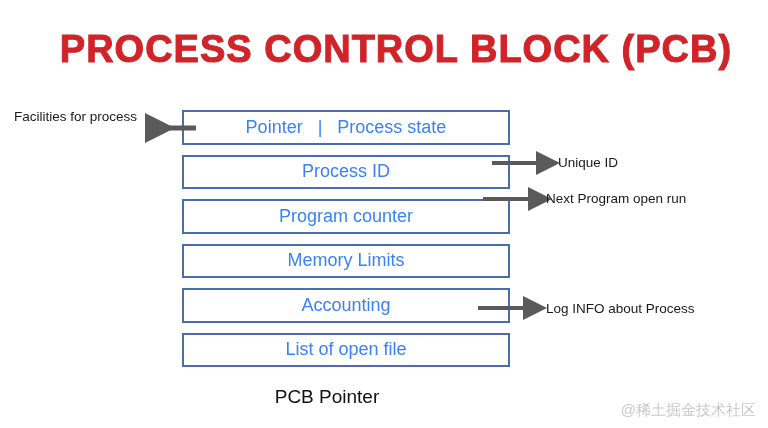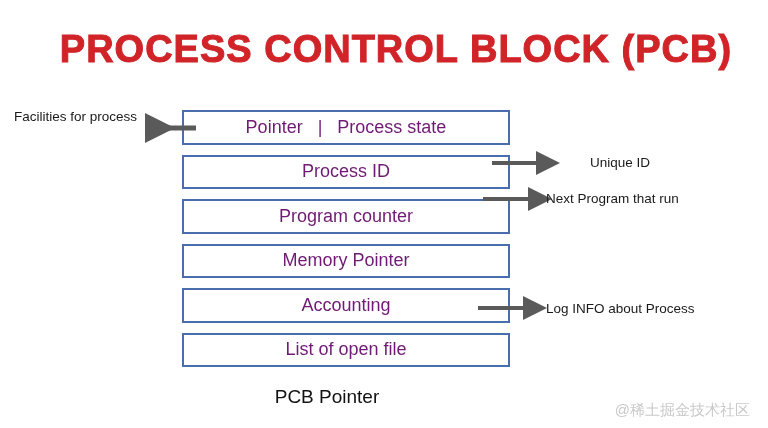--- a/index.html
+++ b/index.html
@@ -40,45 +40,45 @@
   }
   .pcb-row {
     box-sizing: border-box;
     height: 34.5px;
     border: 2px solid var(--border-blue, #4a6dad);
     background: #ffffff;
     display: flex;
     align-items: center;
     justify-content: center;
     font-size: 18px;
-    color: #701a75;
+    color: #3b82f6;
     white-space: pre;
   }
   .ann {
     position: absolute;
     font-size: 13.5px;
     color: #1a1a1a;
     white-space: nowrap;
   }
   .ann-left   { left: 14px;  top: 109px; }
-  .ann-right1 { left: 558px; top: 155px; margin-left: 32px; }
+  .ann-right1 { left: 558px; top: 155px; }
   .ann-right2 { left: 546px; top: 191px; }
   .ann-right3 { left: 546px; top: 301px; }
   .caption {
     position: absolute;
     left: 182px;
     top: 386px;
     width: 290px;
     text-align: center;
     font-size: 19px;
     color: #111111;
   }
   .watermark {
     position: absolute;
-    right: 18px;
+    right: 12px;
     top: 401px;
     font-size: 15px;
     color: var(--watermark-gray, #c9c9c9);
   }
   svg.arrows {
     position: absolute;
     left: 0;
     top: 0;
     pointer-events: none;
   }
@@ -89,21 +89,21 @@
 <body>
 
 <div id="canvas">
 
   <div class="title">PROCESS CONTROL BLOCK (PCB)</div>
 
   <div class="pcb-table">
     <div class="pcb-row">Pointer &nbsp; | &nbsp; Process state</div>
     <div class="pcb-row">Process ID</div>
     <div class="pcb-row">Program counter</div>
-    <div class="pcb-row">Memory Pointer</div>
+    <div class="pcb-row">Memory Limits</div>
     <div class="pcb-row">Accounting</div>
     <div class="pcb-row">List of open file</div>
   </div>
 
   <svg class="arrows" width="768" height="428" viewBox="0 0 768 428">
     <defs>
       <marker id="headL" class="arrow-head" markerWidth="8" markerHeight="8" refX="5" refY="3" orient="auto" markerUnits="strokeWidth">
         <path d="M6,0 L0,3 L6,6 Z" class="arrow-head"></path>
       </marker>
       <marker id="headR" markerWidth="8" markerHeight="8" refX="1" refY="3" orient="auto" markerUnits="strokeWidth">
@@ -111,20 +111,20 @@
       </marker>
     </defs>
     <line x1="196" y1="128" x2="150" y2="128" stroke-width="5" marker-end="url(#headL)"></line>
     <line x1="492" y1="163" x2="540" y2="163" stroke-width="4" marker-end="url(#headR)"></line>
     <line x1="483" y1="199" x2="532" y2="199" stroke-width="4" marker-end="url(#headR)"></line>
     <line x1="478" y1="308" x2="527" y2="308" stroke-width="4" marker-end="url(#headR)"></line>
   </svg>
 
   <div class="ann ann-left">Facilities for process</div>
   <div class="ann ann-right1">Unique ID</div>
-  <div class="ann ann-right2">Next Program that run</div>
+  <div class="ann ann-right2">Next Program open run</div>
   <div class="ann ann-right3">Log INFO about Process</div>
 
   <div class="caption">PCB Pointer</div>
 
   <div class="watermark">@稀土掘金技术社区</div>
 
 </div>
 
 </body></html>

